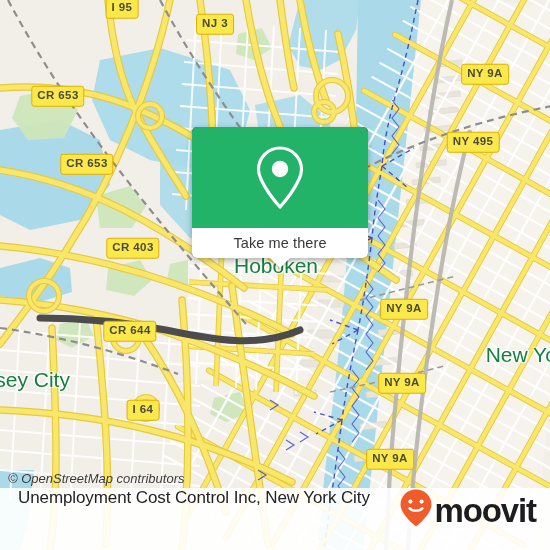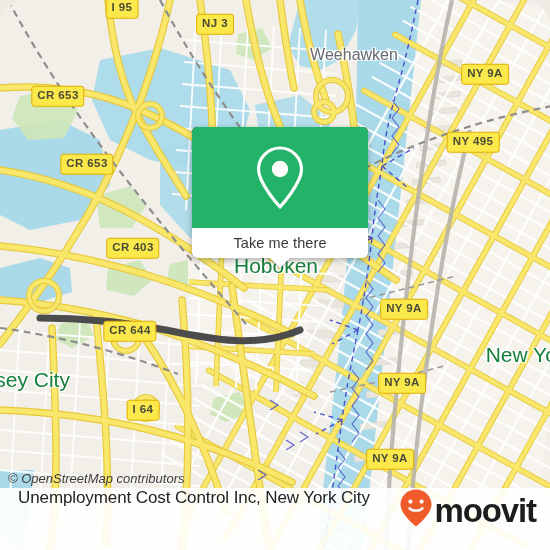--- a/index.html
+++ b/index.html
@@ -19,21 +19,20 @@
   }
 
   
   #map {
     position: absolute;
     left: 0; top: 0;
     width: 550px;
     height: 550px;
     overflow: hidden;
     background: #efeae2;
-    border-radius: 27px;
   }
   #map svg { display: block; }
 
   
   .shield {
     position: absolute;
     transform: translate(-50%, -50%);
     background: #fbe94b;
     border: 1.6px solid #e0ae00;
     border-radius: 3px;
@@ -519,21 +518,20 @@
     <div class="shield" style="left:87px;   top:164px;">CR 653</div>
     <div class="shield" style="left:133px;  top:248px;">CR 403</div>
     <div class="shield" style="left:130px;  top:331px;text-align:right;">CR 644</div>
     <div class="shield" style="left:143px;  top:410px;">I 64</div>
     <div class="shield" style="left:485px;  top:74px;">NY 9A</div>
     <div class="shield" style="left:473px;  top:142px;">NY 495</div>
     <div class="shield" style="left:404px;  top:309px;">NY 9A</div>
     <div class="shield" style="left:402px;  top:383px;">NY 9A</div>
     <div class="shield" style="left:390px;  top:459px;">NY 9A</div>
 
-    <div class="place" style="left:354px; top:55px;">Weehawken</div>
     <div class="place big" style="left:276px; top:266px;">Hoboken</div>
     <div class="place big" style="left:18px;  top:380px;">Jersey City</div>
     <div class="place big" style="left:530px; top:355px;">New York</div>
 
     <div id="popup">
       <div id="popup-head">
         <span>
           <svg width="56" height="68" viewBox="0 0 56 68" xmlns="http://www.w3.org/2000/svg">
             <path d="M28 4 C16 4 6.5 13.6 6.5 25.6 C6.5 39.5 28 63 28 63 C28 63 49.5 39.5 49.5 25.6 C49.5 13.6 40 4 28 4 Z" fill="none" stroke="#ffffff" stroke-width="3.2" stroke-linejoin="round"></path>
             <circle cx="28" cy="25" r="8.2" fill="#ffffff"></circle>

